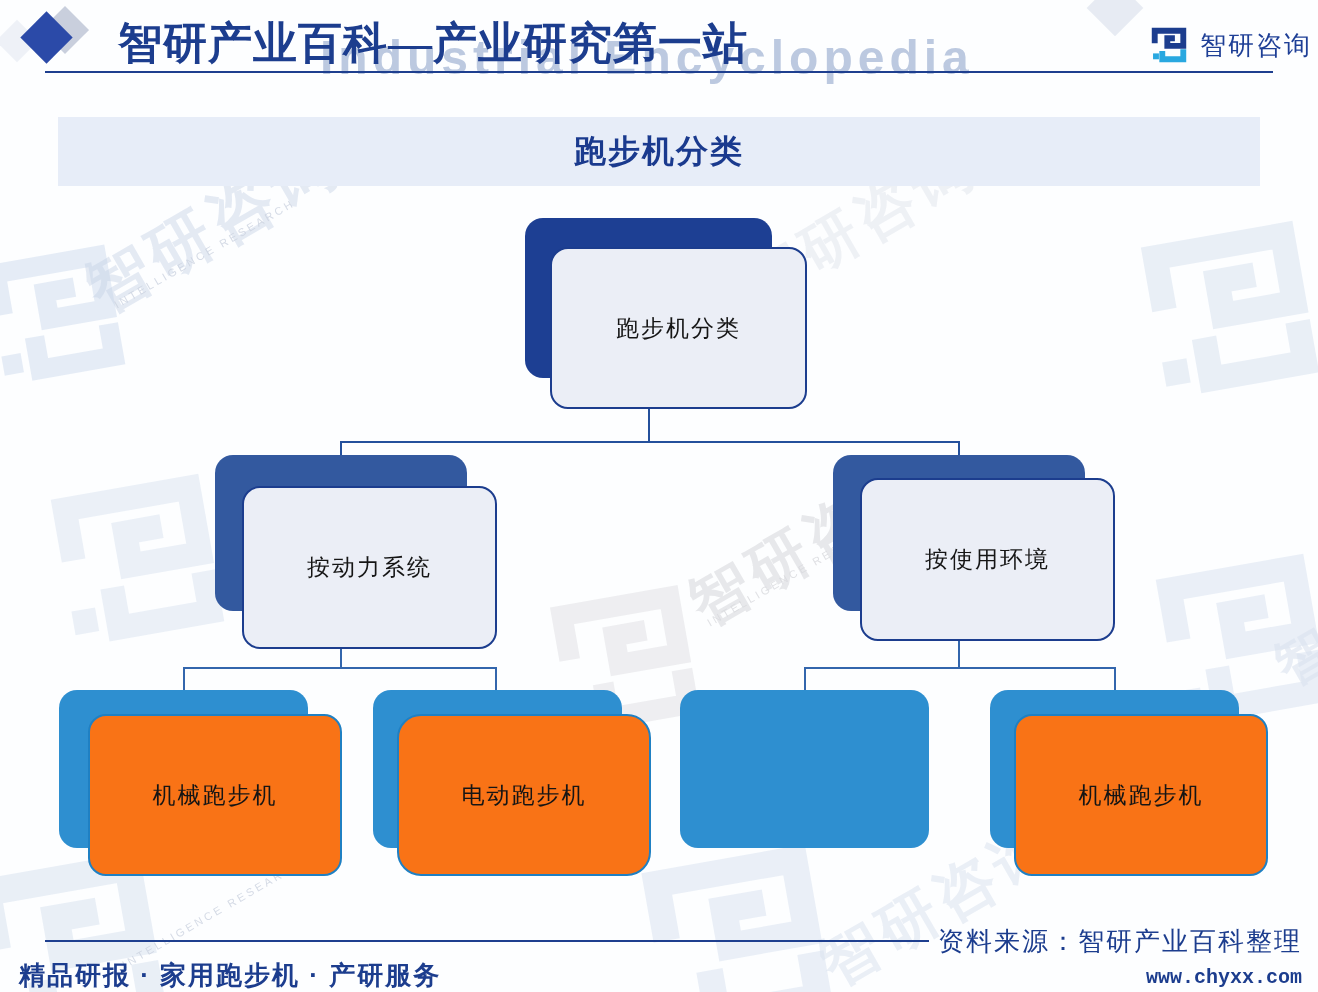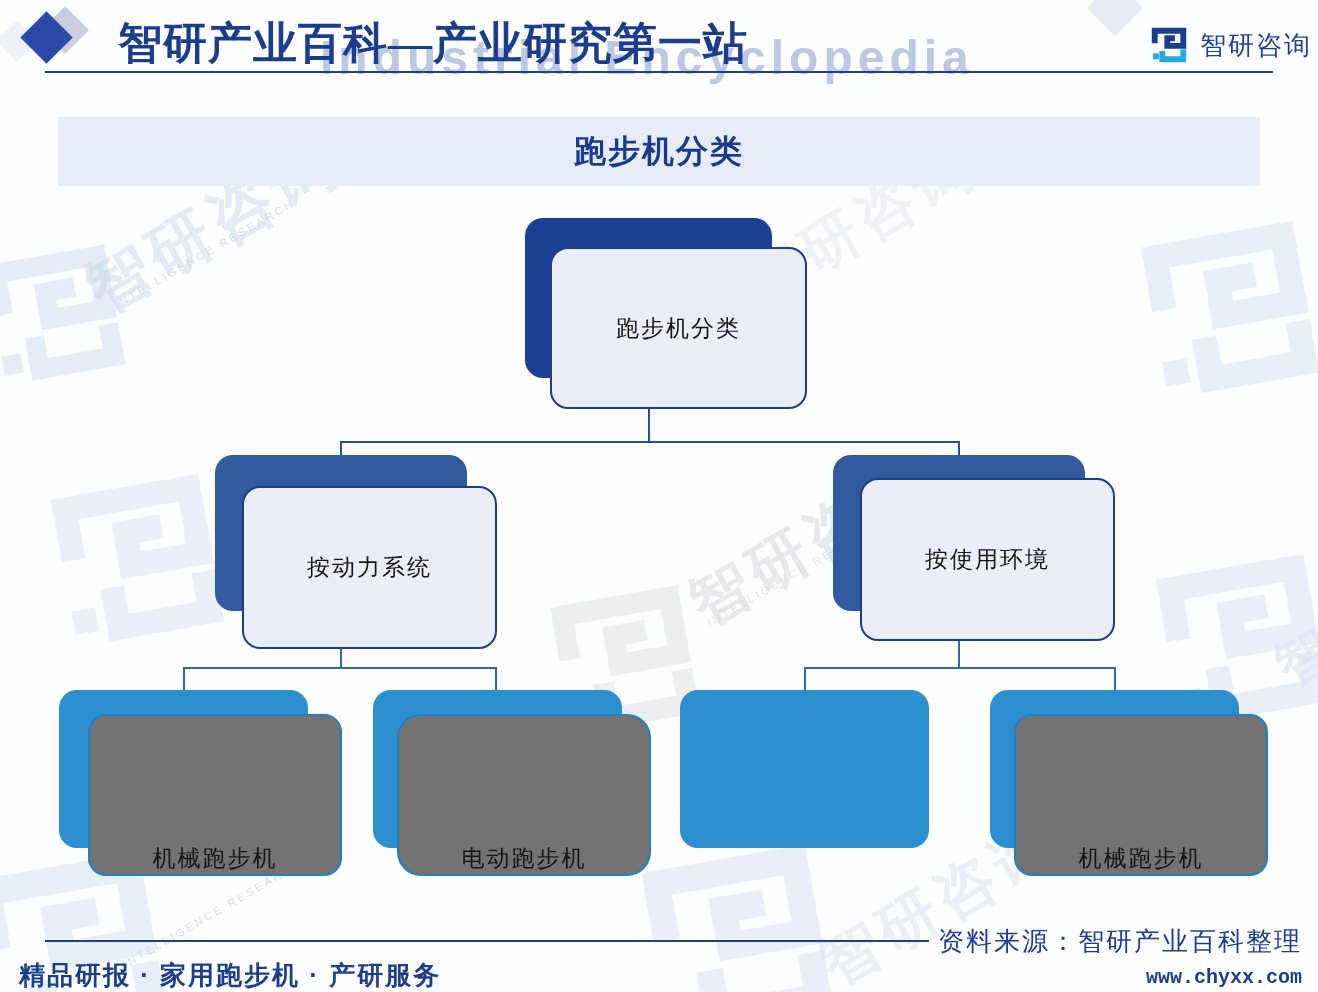--- a/index.html
+++ b/index.html
@@ -27,21 +27,21 @@
           display:flex;align-items:center;justify-content:center;}
   .banner-title{font-size:32px;font-weight:700;color:#1a3a8e;letter-spacing:2px;}
 
   
   .back{position:absolute;border-radius:18px;z-index:1;}
   .back.root{background:#1d3f93;}
   .back.mid{background:#33599f;}
   .back.leaf{background:#2e8fd0;}
   .front{position:absolute;border-radius:18px;z-index:2;display:flex;align-items:center;justify-content:center;}
   .front.dark{background:#ebeef6;border:2px solid #1c3d8e;}
-  .front.leaf{background:#737373;border:2px solid #1f80c3;align-items:flex-end;}
+  .front.leaf{background:#f97316;border:2px solid #1f80c3;}
   .node-label{font-size:23px;color:#151515;letter-spacing:2px;}
   .conn{position:absolute;z-index:1;}
   .t1{background:#24509c;}
   .t2{background:#3366ad;}
 
   
   .ftr-rule{position:absolute;left:45px;top:940px;width:884px;height:2px;background:#1e3f8f;z-index:2;}
   .ftr-services{position:absolute;left:19px;top:958px;z-index:2;font-size:26px;font-weight:700;color:#1c3d8e;letter-spacing:2px;}
   .ftr-source{position:absolute;right:16px;top:924px;z-index:2;font-size:26px;color:#1c3d8e;letter-spacing:2px;text-align:right;}
   .ftr-site{position:absolute;right:16px;top:966px;z-index:2;font-family:"Liberation Mono",monospace;font-size:20px;font-weight:700;color:#1c3d8e;text-align:right;}

